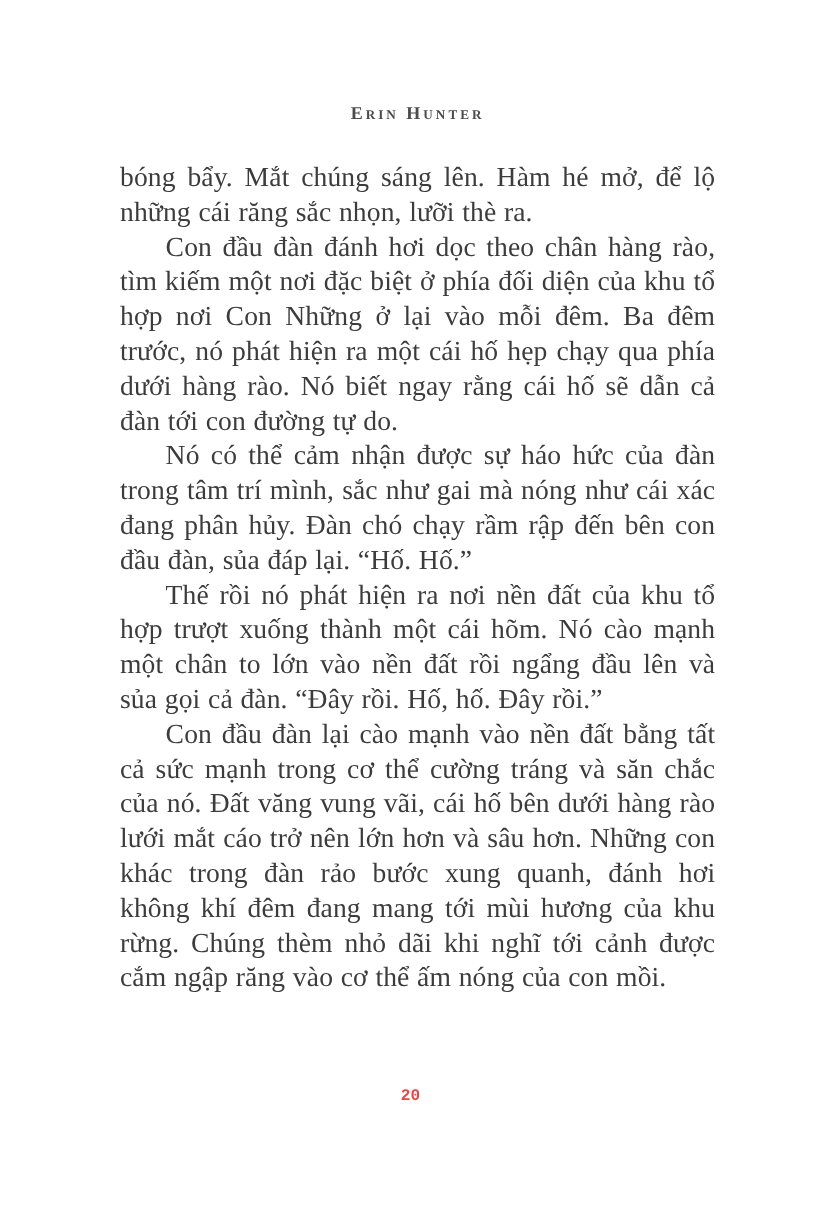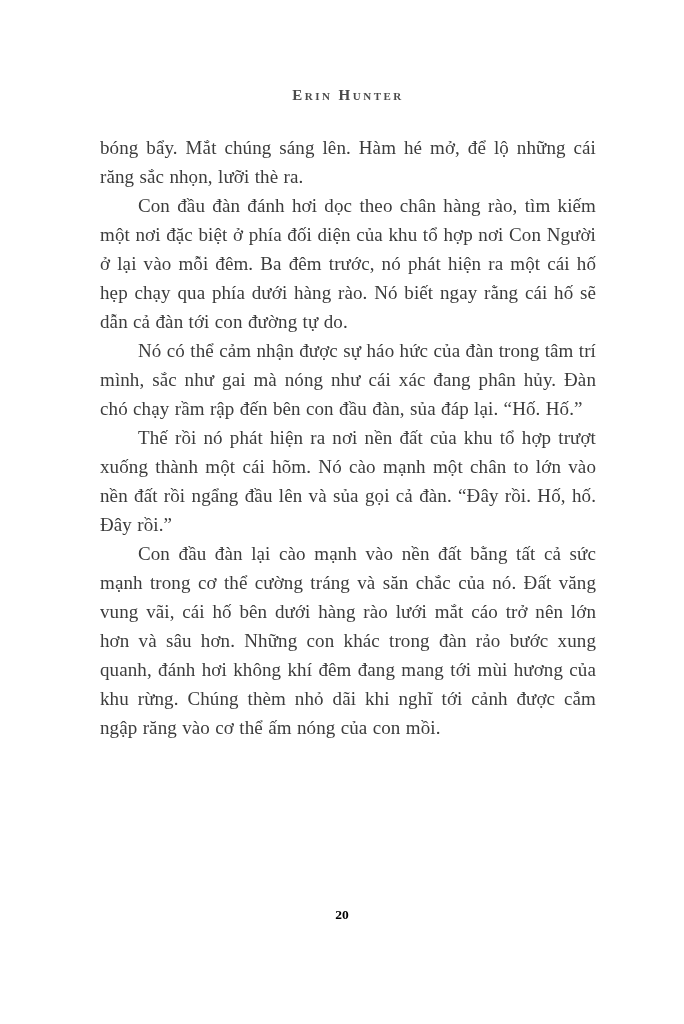--- a/index.html
+++ b/index.html
@@ -28,53 +28,53 @@
       line-height: 15px;
       letter-spacing: 2.5px;
       color: #4b4b4b;
       margin: 0 0 30px 0;
     }
     .page-body {
       width: 496px;
     }
     .page-body p {
       margin: 0;
-      font-size: 19px;
+      font-size: 23px;
       line-height: 29px;
       text-align: justify;
       text-indent: 38px;
       letter-spacing: 0.1px;
       word-spacing: 0.5px;
       hyphens: none;
     }
     .page-body p.no-indent {
       text-indent: 0;
     }
     .folio {
       position: absolute;
       left: 0;
       right: 0;
       top: 907px;
       text-align: center;
-      font-family: Liberation Serif, serif;
+      font-family: Liberation Mono, monospace;
       font-size: 13.5px;
       font-weight: 700;
-      color: #000000;
+      color: #ef4444;
     }
   </style>
 </head>
 <body>
 
 <div class="page">
 
   <header class="running-head">Erin Hunter</header>
 
   <main class="page-body">
     <p class="no-indent">bóng bẩy. Mắt chúng sáng lên. Hàm hé mở, để lộ những cái răng sắc nhọn, lưỡi thè ra.</p>
-    <p>Con đầu đàn đánh hơi dọc theo chân hàng rào, tìm kiếm một nơi đặc biệt ở phía đối diện của khu tổ hợp nơi Con Người ở lại vào mỗi đêm. Ba đêm trước, nó phát hiện ra một cái hố hẹp chạy qua phía dưới hàng rào. Nó biết ngay rằng cái hố sẽ dẫn cả đàn tới con đường tự do.</p>
+    <p>Con đầu đàn đánh hơi dọc theo chân hàng rào, tìm kiếm một nơi đặc biệt ở phía đối diện của khu tổ hợp nơi Con Những ở lại vào mỗi đêm. Ba đêm trước, nó phát hiện ra một cái hố hẹp chạy qua phía dưới hàng rào. Nó biết ngay rằng cái hố sẽ dẫn cả đàn tới con đường tự do.</p>
     <p>Nó có thể cảm nhận được sự háo hức của đàn trong tâm trí mình, sắc như gai mà nóng như cái xác đang phân hủy. Đàn chó chạy rầm rập đến bên con đầu đàn, sủa đáp lại. “Hố. Hố.”</p>
     <p>Thế rồi nó phát hiện ra nơi nền đất của khu tổ hợp trượt xuống thành một cái hõm. Nó cào mạnh một chân to lớn vào nền đất rồi ngẩng đầu lên và sủa gọi cả đàn. “Đây rồi. Hố, hố. Đây rồi.”</p>
     <p>Con đầu đàn lại cào mạnh vào nền đất bằng tất cả sức mạnh trong cơ thể cường tráng và săn chắc của nó. Đất văng vung vãi, cái hố bên dưới hàng rào lưới mắt cáo trở nên lớn hơn và sâu hơn. Những con khác trong đàn rảo bước xung quanh, đánh hơi không khí đêm đang mang tới mùi hương của khu rừng. Chúng thèm nhỏ dãi khi nghĩ tới cảnh được cắm ngập răng vào cơ thể ấm nóng của con mồi.</p>
   </main>
 
   <footer class="folio">20</footer>
 
 </div>
 
 </body></html>

